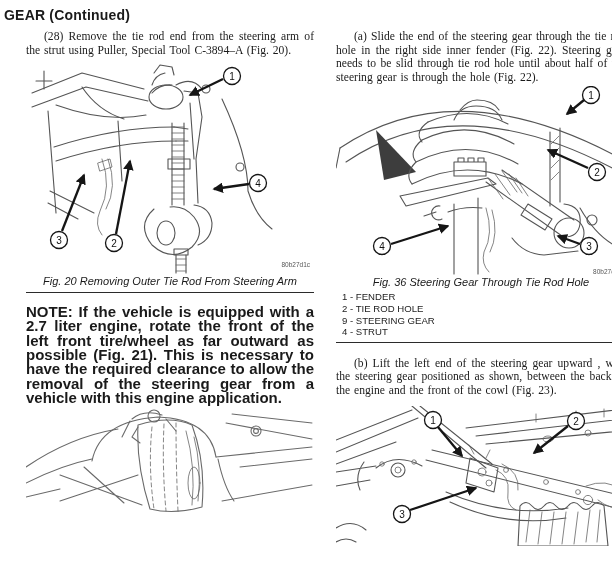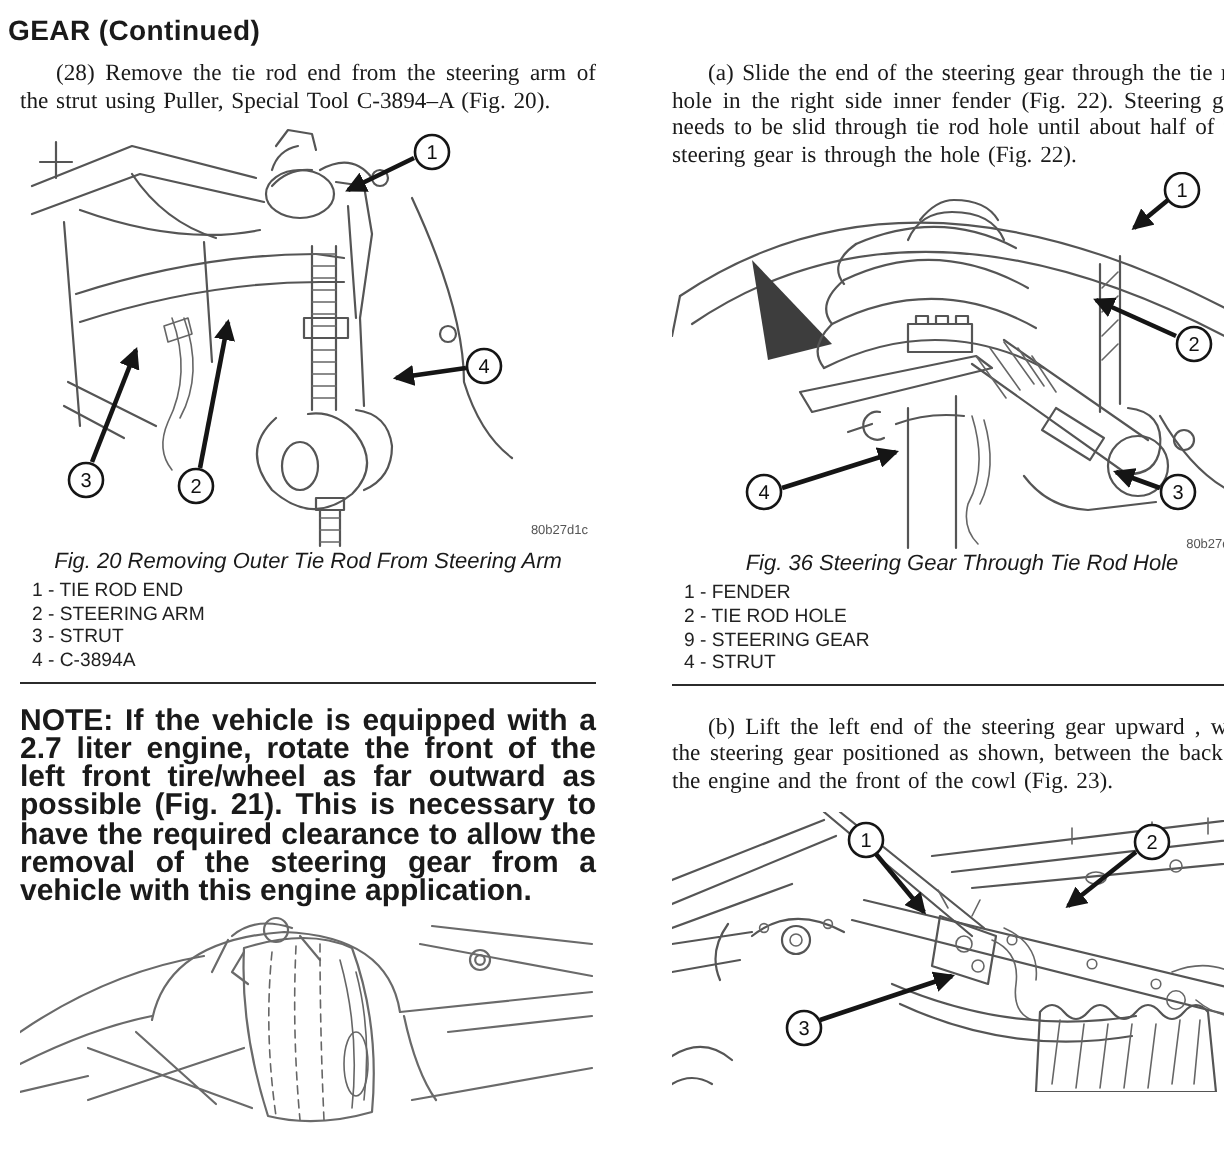--- a/index.html
+++ b/index.html
@@ -10,21 +10,21 @@
     overflow:hidden;
     color:#1a1a1a;
     font-family:"Liberation Serif", serif;
   }
   .header{
     position:absolute;left:4px;top:7px;
     font-family:"Liberation Sans", sans-serif;
     font-weight:bold;font-size:14px;letter-spacing:.2px;
   }
   .col{position:absolute;top:30px;}
-  .col-left{left:10px;width:288px;}
+  .col-left{left:26px;width:288px;}
   .col-right{left:336px;width:290px;}
   .body-para{
     margin:0;
     font-size:11.6px;line-height:13.6px;
     text-align:justify;text-indent:18px;
     word-spacing:1px;
   }
   .note-para{
     margin:12px 0 0 0;
     font-family:"Liberation Sans", sans-serif;
@@ -139,26 +139,20 @@
           <text class="co-num" x="33" y="180.5">3</text>
         </g>
         <g>
           <line class="co-arrow" x1="90" y1="171" x2="104" y2="98" marker-end="url(#ah20)"></line>
           <circle class="co-circle" cx="88" cy="180" r="8.5"></circle>
           <text class="co-num" x="88" y="183.5">2</text>
         </g>
         <text class="fig-code" x="284" y="204">80b27d1c</text>
       </svg>
       <figcaption class="fig-caption">Fig. 20 Removing Outer Tie Rod From Steering Arm</figcaption>
-      <ul class="legend">
-        <li>1 - TIE ROD END</li>
-        <li>2 - STEERING ARM</li>
-        <li>3 - STRUT</li>
-        <li>4 - C-3894A</li>
-      </ul>
       <hr class="legend-rule">
     </figure>
 
 
     <p class="note-para">NOTE: If the vehicle is equipped with a 2.7 liter engine, rotate the front of the left front tire/wheel as far outward as possible (Fig. 21). This is necessary to have the required clearance to allow the removal of the steering gear from a vehicle with this engine application.</p>
 
     <svg width="288" height="106" viewBox="0 0 288 106" style="margin-top:4px;display:block;">
       <g class="art" style="stroke:#6a6a6a;">
 
         <path d="M0,58 Q44,28 92,20 M0,74 Q36,56 66,50"></path>

